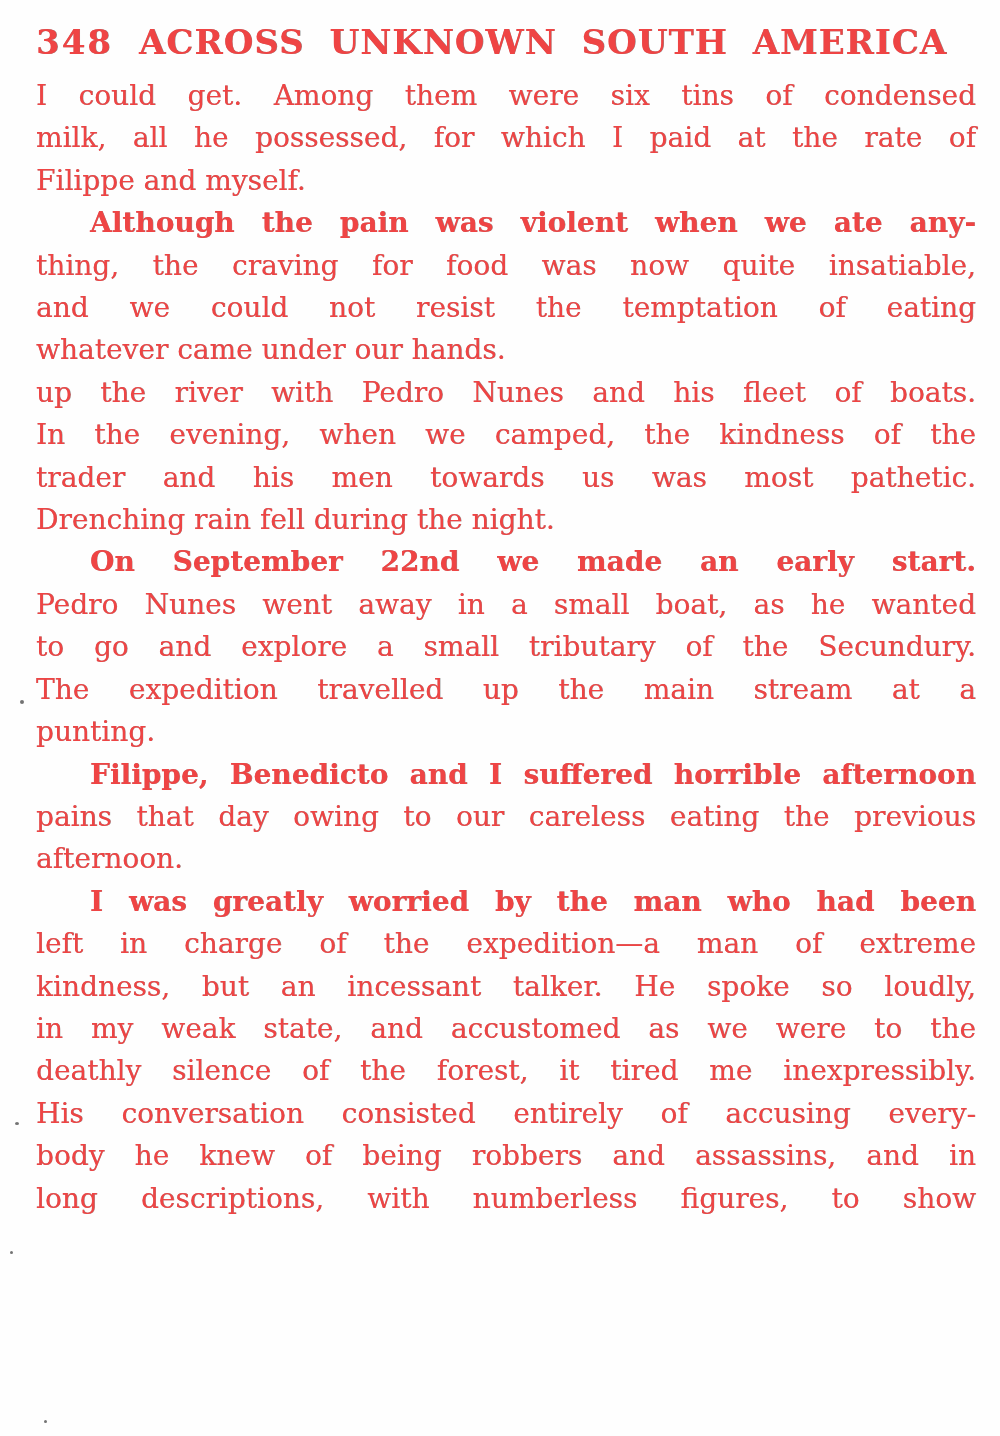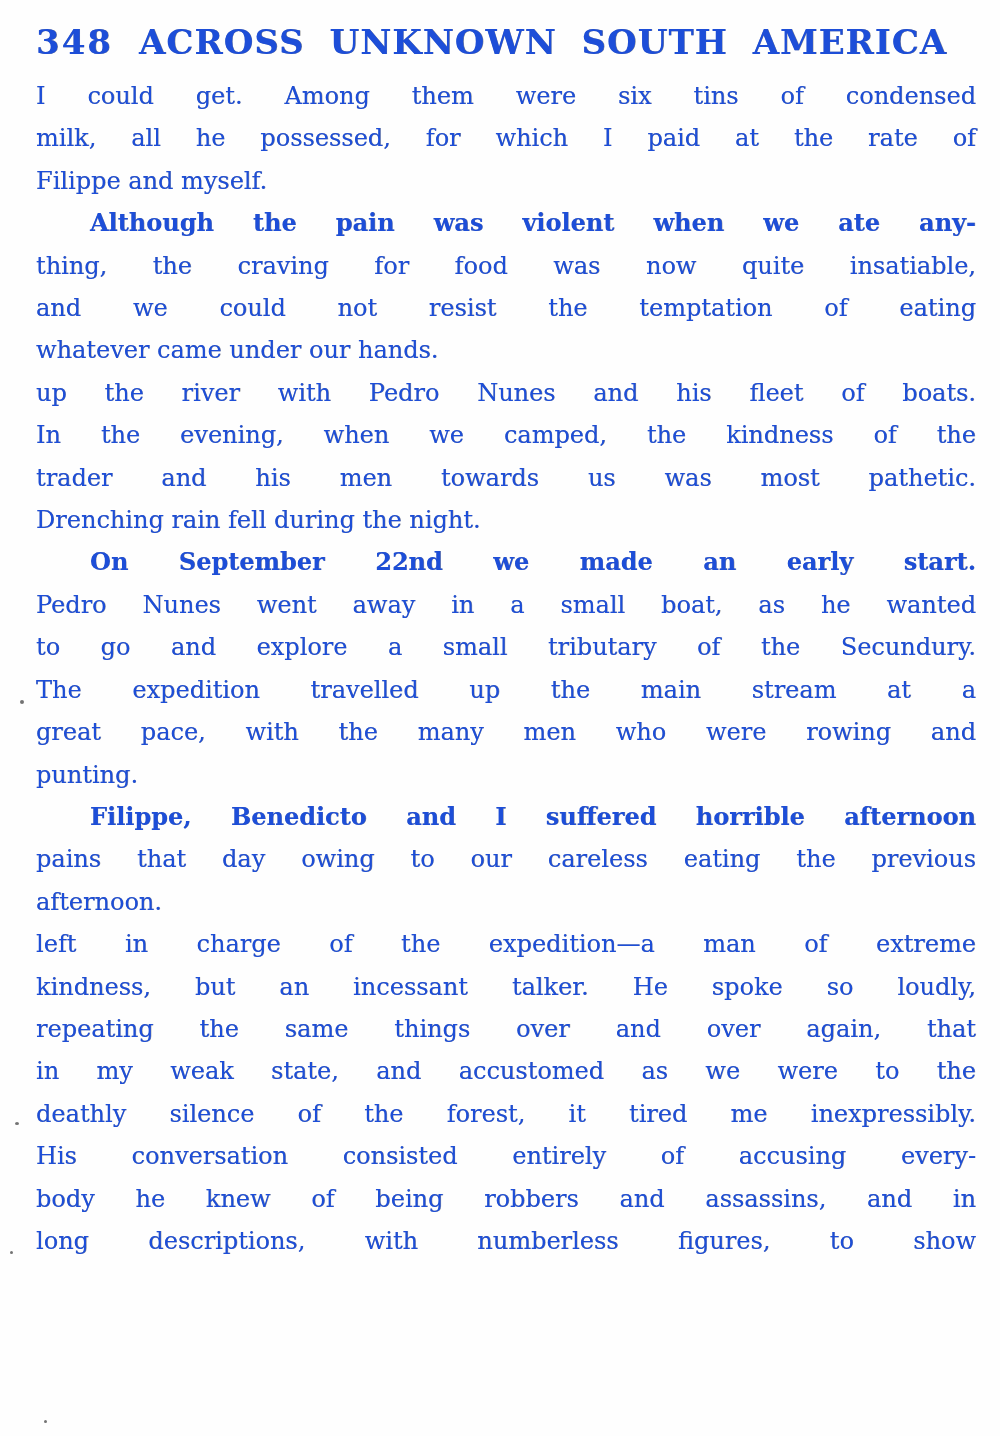--- a/index.html
+++ b/index.html
@@ -5,21 +5,21 @@
   html, body {
     margin: 0;
     padding: 0;
     background: #ffffff;
   }
   .page {
     position: relative;
     width: 1000px;
     height: 1436px;
     background: #fefefe;
-    color: #1d4ed8;
+    color: #ef4444;
     overflow: hidden;
     font-family: "DejaVu Serif", "Liberation Serif", serif;
   }
   .running-header {
     display: flex;
     align-items: baseline;
     margin: 22px 0 0 36px;
     font-weight: 700;
     font-size: 34px;
     letter-spacing: 1px;
@@ -27,21 +27,21 @@
     white-space: nowrap;
     text-shadow: 0.4px 0.4px 0 rgba(0,0,0,0.45);
   }
   .running-header .pagenum {
     margin-right: 26px;
     letter-spacing: 2px;
   }
   .body-text {
     width: 940px;
     margin: 13px 24px 0 36px;
-    font-size: 24px;
+    font-size: 28px;
     line-height: 42.4px;
     text-shadow: 0.35px 0.35px 0 rgba(0,0,0,0.4);
   }
   .para { margin: 0; padding: 0; }
   .line {
     text-align: justify;
     text-align-last: justify;
   }
   .line.end {
     text-align-last: left;
@@ -86,32 +86,31 @@
         <div class="line">up the river with Pedro Nunes and his fleet of boats.</div>
         <div class="line">In the evening, when we camped, the kindness of the</div>
         <div class="line">trader and his men towards us was most pathetic.</div>
         <div class="line end">Drenching rain fell during the night.</div>
       </div>
       <div class="para">
         <div class="line indent">On September 22nd we made an early start.</div>
         <div class="line">Pedro Nunes went away in a small boat, as he wanted</div>
         <div class="line">to go and explore a small tributary of the Secundury.</div>
         <div class="line">The expedition travelled up the main stream at a</div>
-        <div class="line">great pace, with the many men who were rowing and</div>
         <div class="line end">punting.</div>
       </div>
       <div class="para">
         <div class="line indent">Filippe, Benedicto and I suffered horrible afternoon</div>
         <div class="line">pains that day owing to our careless eating the previous</div>
         <div class="line end">afternoon.</div>
       </div>
       <div class="para">
+        <div class="line indent">I was greatly worried by the man who had been</div>
         <div class="line">left in charge of the expedition—a man of extreme</div>
         <div class="line">kindness, but an incessant talker. He spoke so loudly,</div>
-        <div class="line">repeating the same things over and over again, that</div>
         <div class="line">in my weak state, and accustomed as we were to the</div>
         <div class="line">deathly silence of the forest, it tired me inexpressibly.</div>
         <div class="line">His conversation consisted entirely of accusing every-</div>
         <div class="line">body he knew of being robbers and assassins, and in</div>
         <div class="line">long descriptions, with numberless figures, to show</div>
       </div>
     </div>
 
   <div class="speck s1"></div>
   <div class="speck s2"></div>

